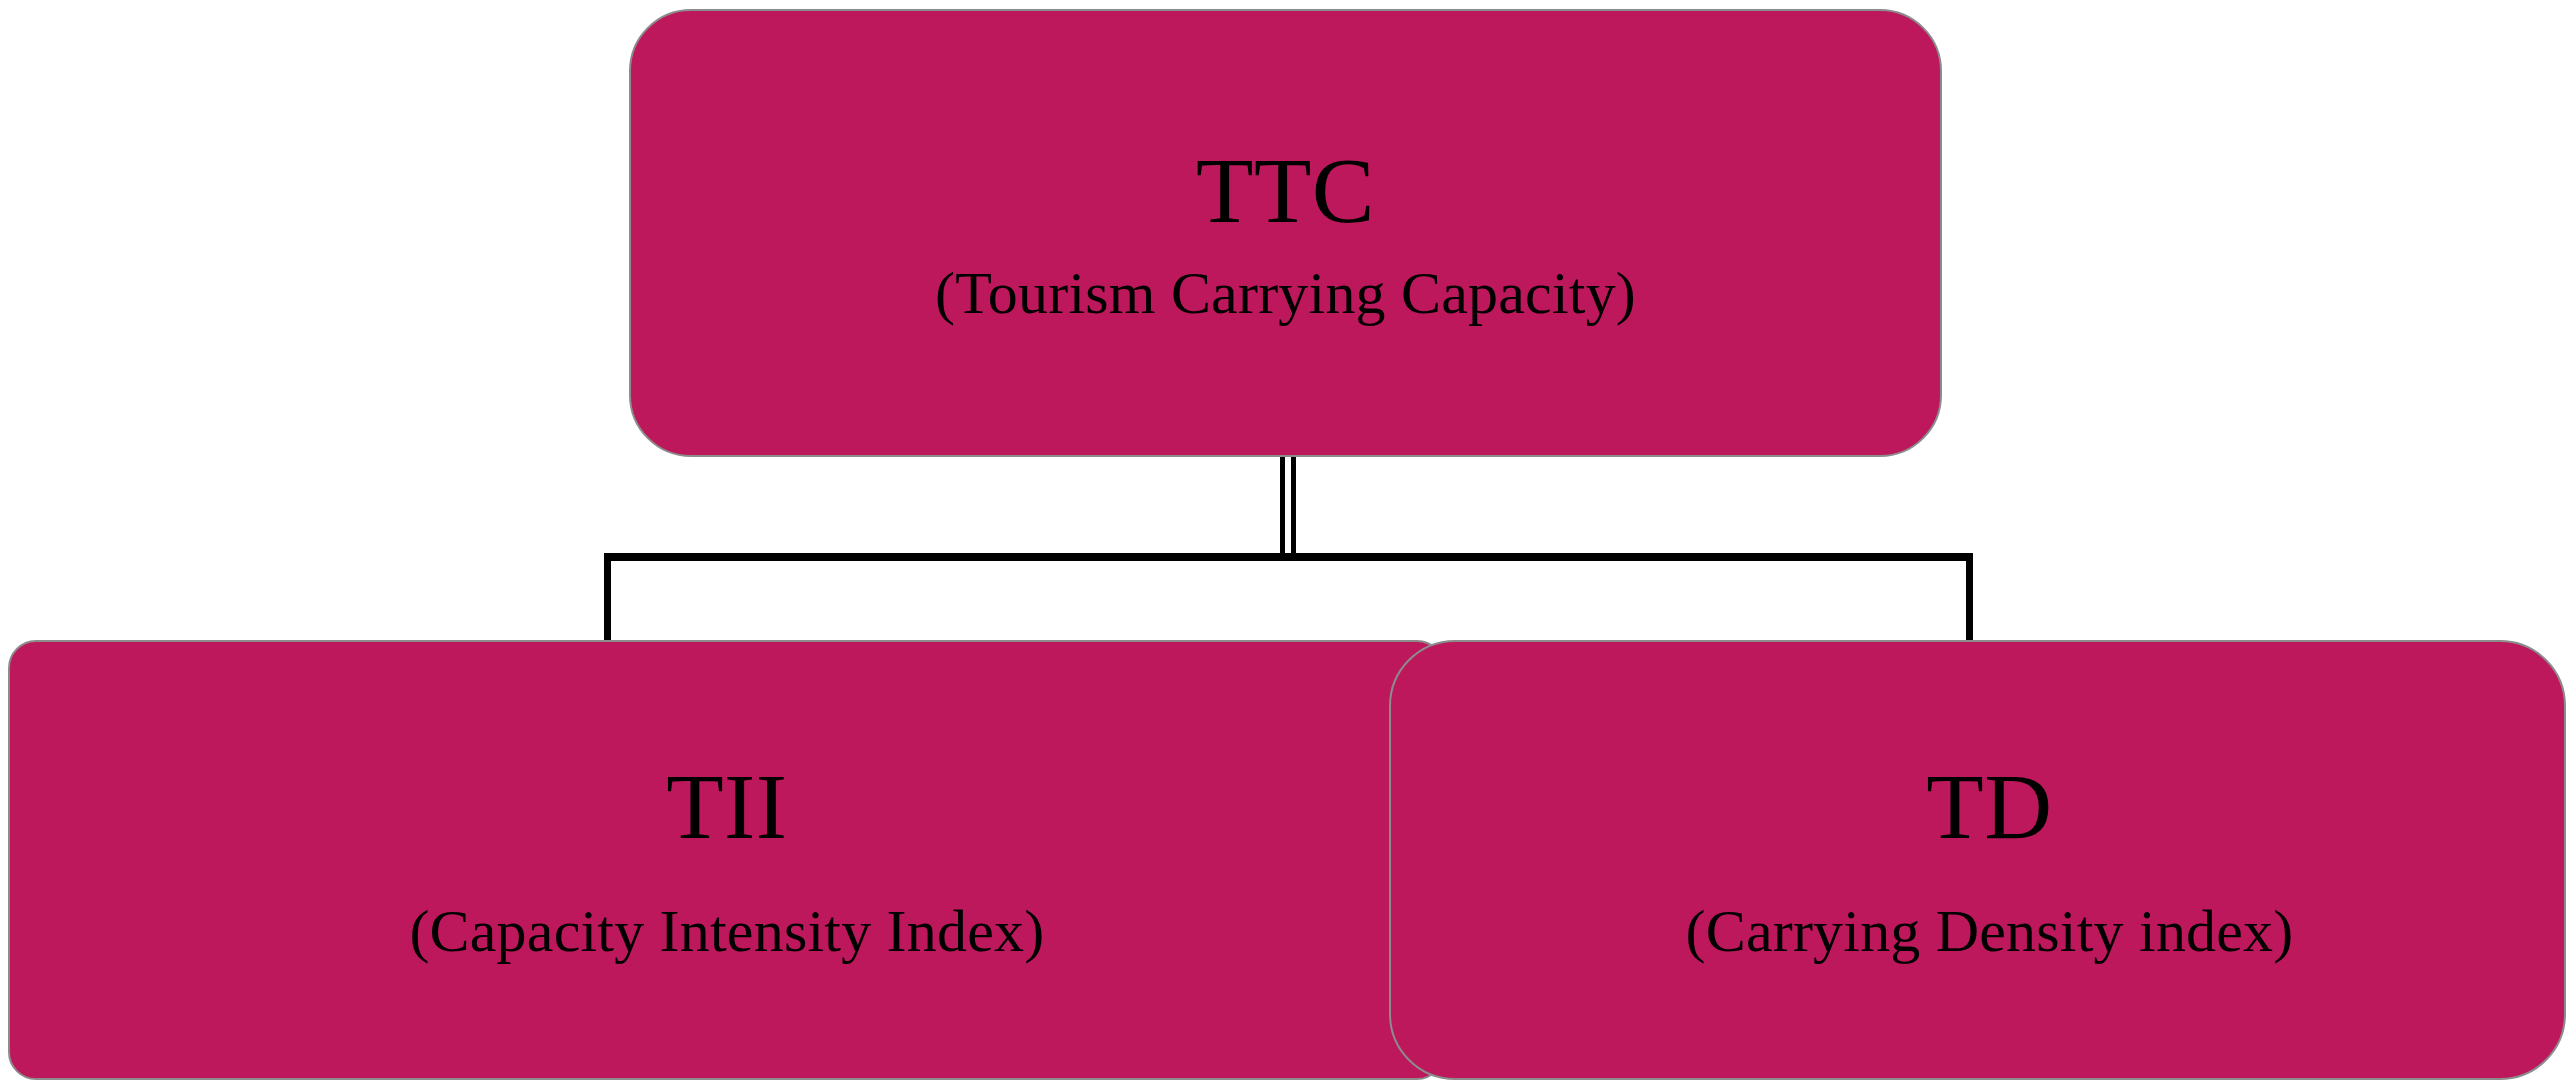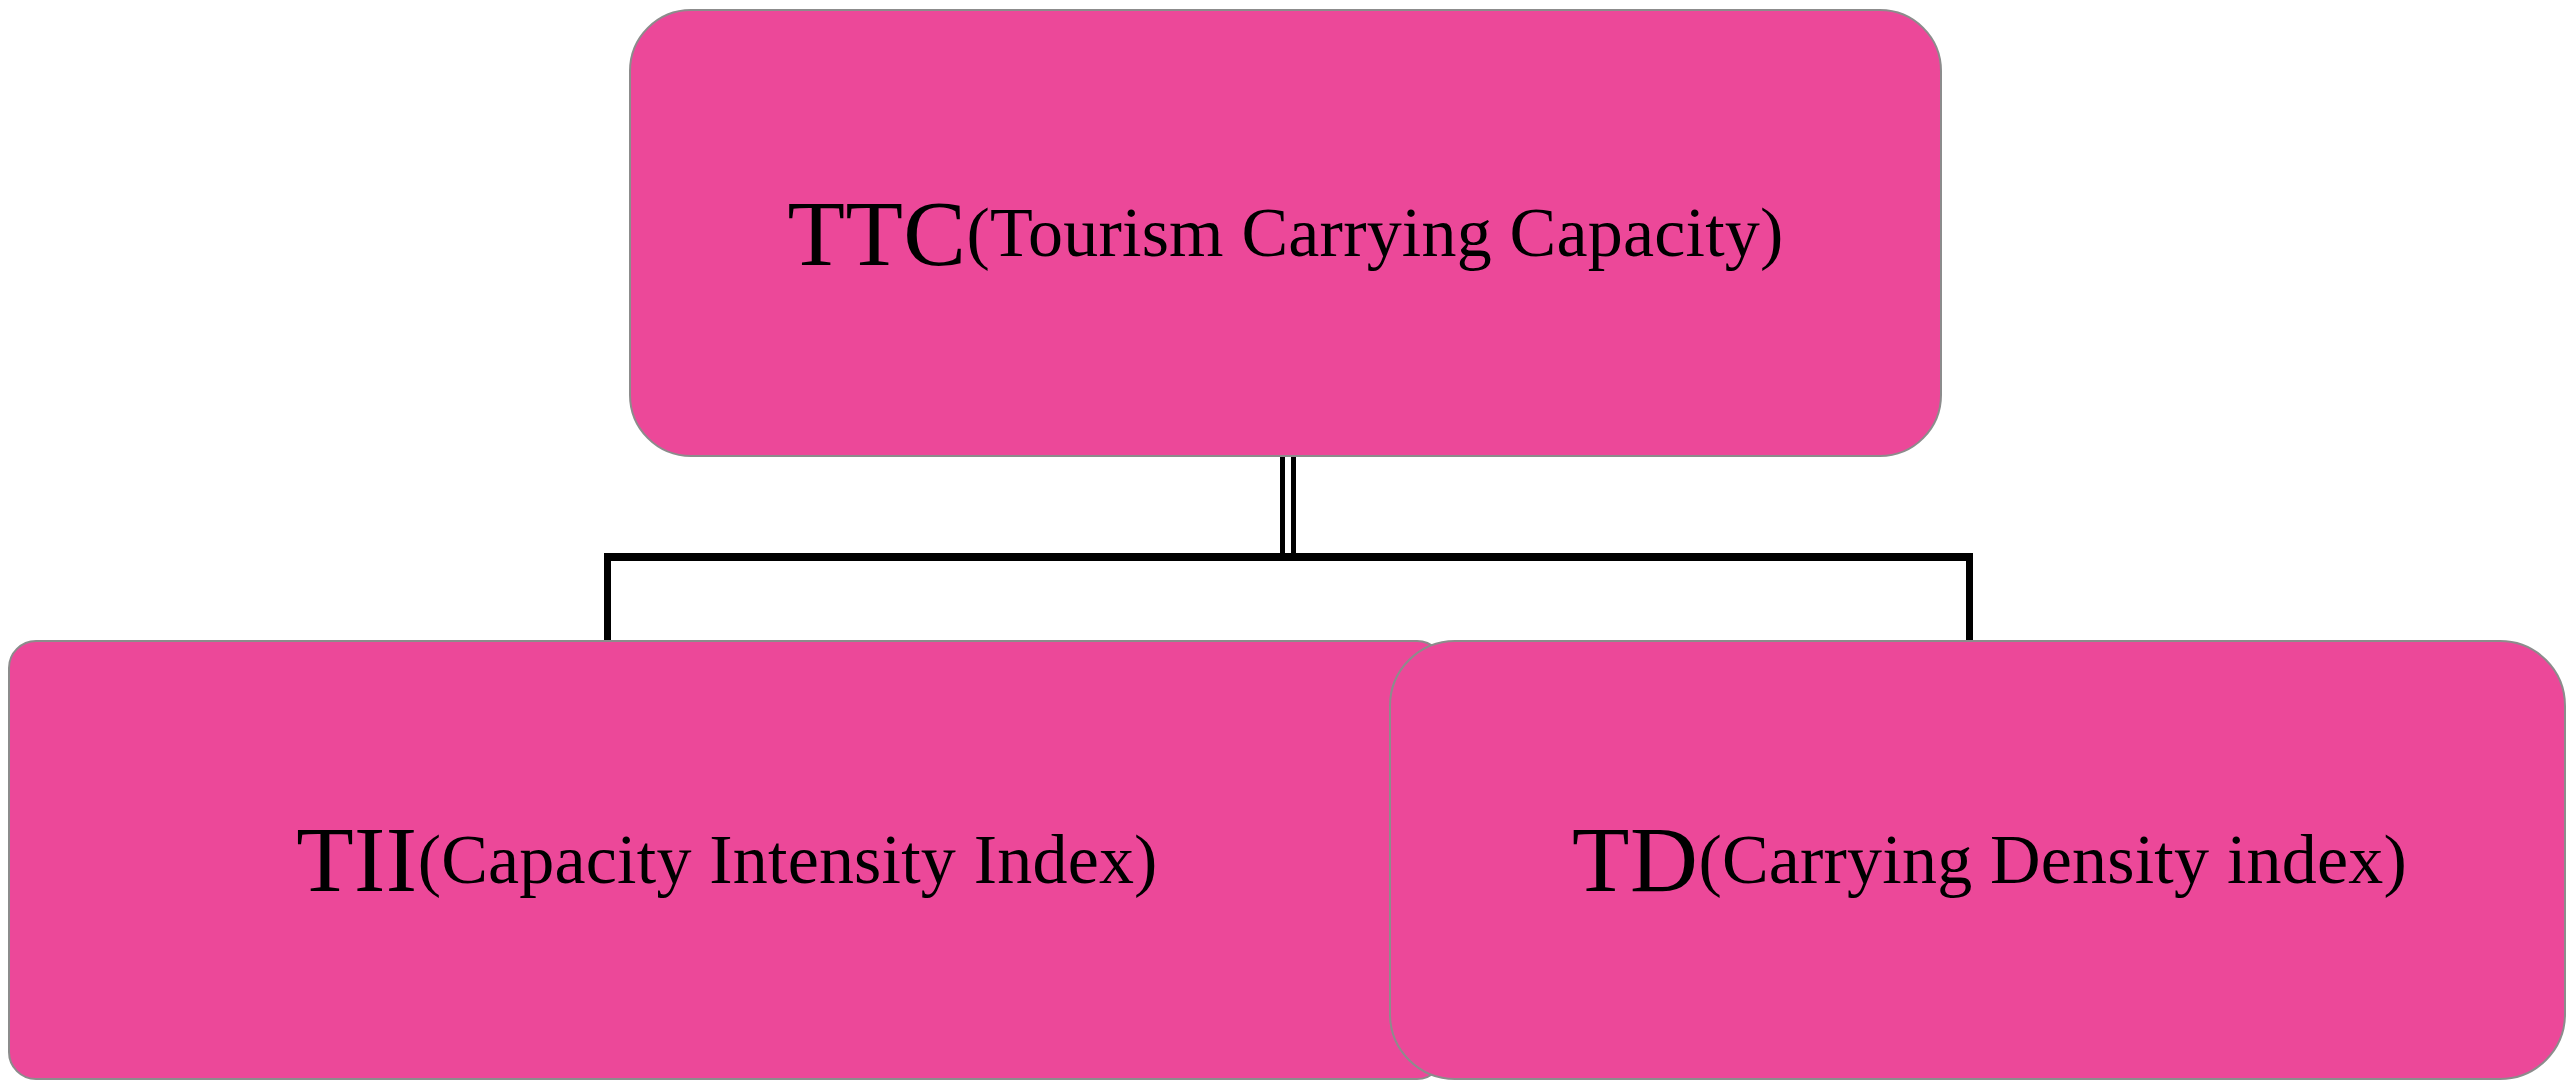--- a/index.html
+++ b/index.html
@@ -18,38 +18,39 @@
     width: 2576px;
     height: 1089px;
     background: #ffffff;
     overflow: hidden;
   }
 
   
   .node {
     position: absolute;
     box-sizing: border-box;
-    background: #ec4899;
+    background: #be185d;
     border: 2.8px solid #8c8c8c;
     border-radius: 64px;
     display: flex;
+    flex-direction: column;
     align-items: center;
     justify-content: center;
     text-align: center;
     color: #000000;
     z-index: 3;
   }
   .node .line1 {
     font-size: 94px;
     line-height: 1.06;
     letter-spacing: 0.5px;
     white-space: nowrap;
   }
   .node .line2 {
-    font-size: 70px;
+    font-size: 60px;
     line-height: 1.06;
     letter-spacing: 0.2px;
     white-space: nowrap;
   }
   .node .gap {
     height: 43px;
   }
 
   
   #node-ttc {

